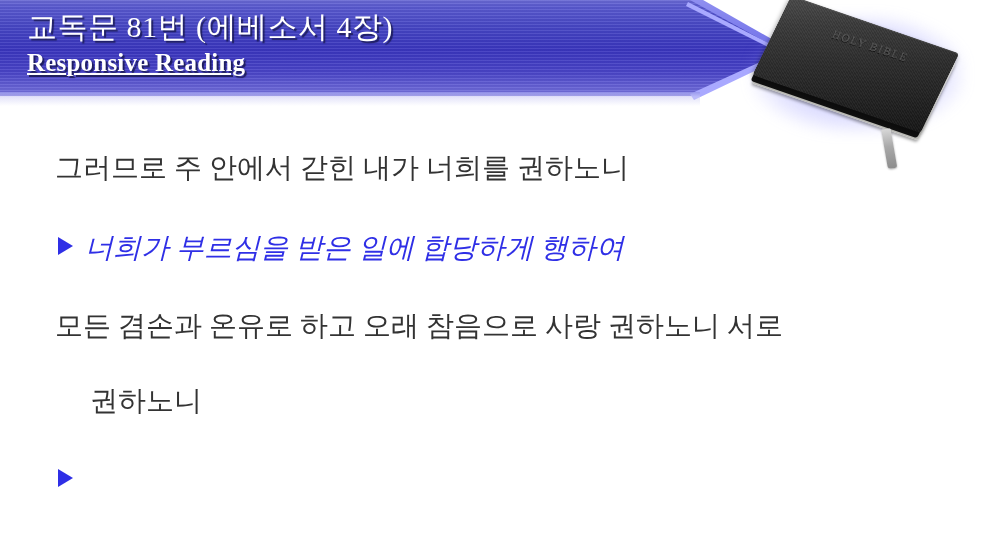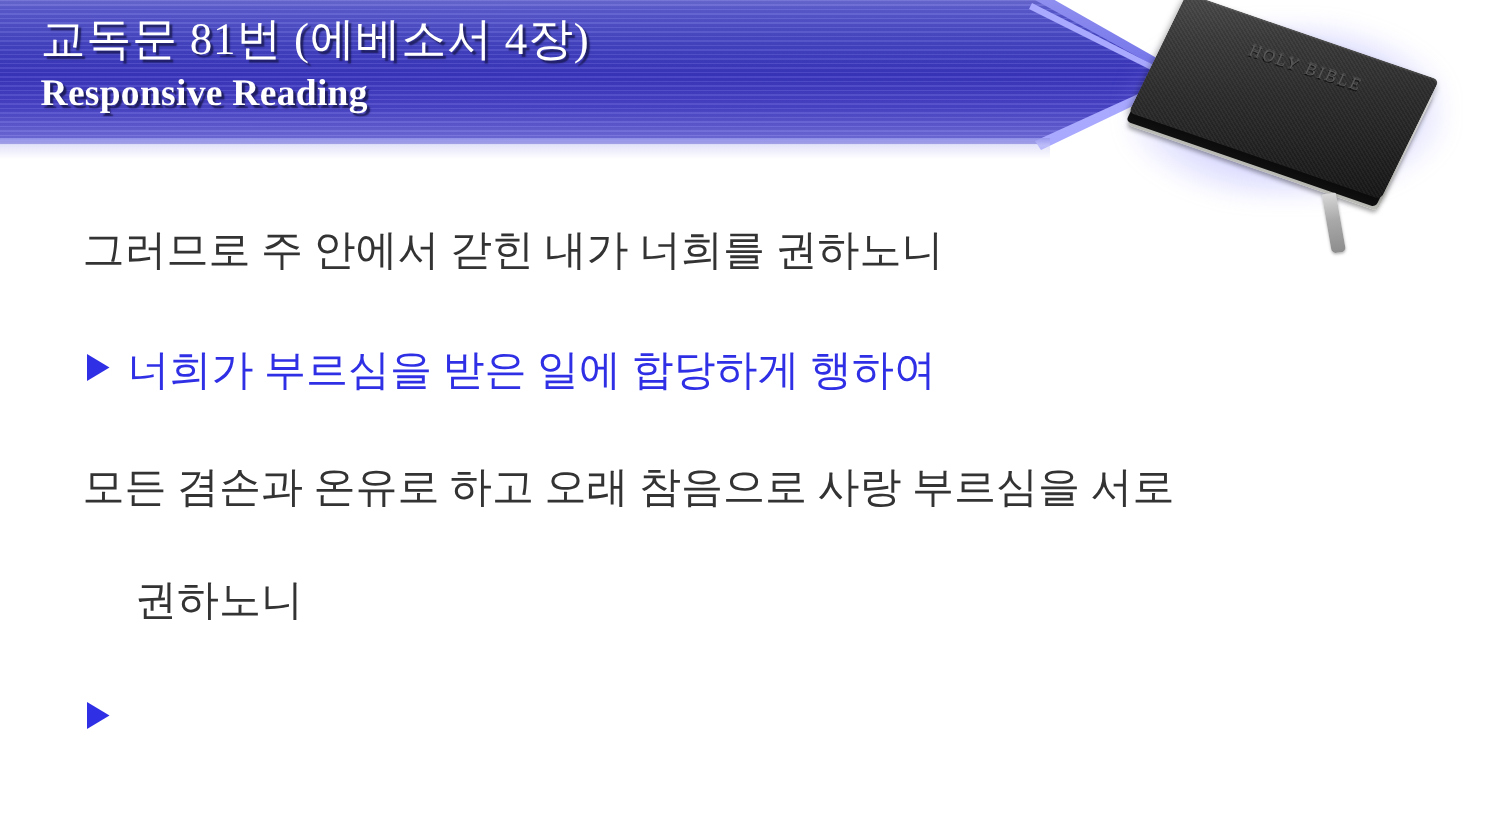--- a/index.html
+++ b/index.html
@@ -108,20 +108,21 @@
     white-space: nowrap;
   }
   .title-en {
     font-size: 25px;
     line-height: 33px;
     font-weight: bold;
     color: #ffffff;
     letter-spacing: .2px;
     text-shadow: 2px 2px 1px rgba(20,20,70,0.8);
     white-space: nowrap;
+    text-decoration: underline;
   }
 
   
   #bible {
     position: absolute;
     left: 742px;
     top: 6px;
     width: 250px;
     height: 150px;
   }
@@ -210,20 +211,21 @@
     color: #333333;
     left: 55px;
   }
   .line.indent {
     color: #333333;
     left: 90px;
   }
   .line.bullet {
     color: #2f2fe6;
     left: 58px;
+    font-style: italic;
   }
   .bullet-glyph {
     display: inline-block;
     width: 0;
     height: 0;
     border-left: 15px solid #2f2fe6;
     border-top: 9px solid transparent;
     border-bottom: 9px solid transparent;
     margin-right: 12px;
     vertical-align: 2px;
@@ -267,21 +269,21 @@
   <div id="body-lines">
     <div class="line plain l1">
       <span>그러므로 주 안에서 갇힌 내가 너희를 권하노니</span>
     </div>
 
     <div class="line bullet l2">
       <span class="bullet-glyph"></span><span>너희가 부르심을 받은 일에 합당하게 행하여</span>
     </div>
 
     <div class="line plain l3">
-      <span>모든 겸손과 온유로 하고 오래 참음으로 사랑 부르심을 서로</span>
+      <span>모든 겸손과 온유로 하고 오래 참음으로 사랑 권하노니 서로</span>
     </div>
 
     <div class="line indent l4">
       <span>권하노니</span>
     </div>
 
     <div class="line bullet l5">
       <span class="bullet-glyph"></span>
     </div>
   </div>

